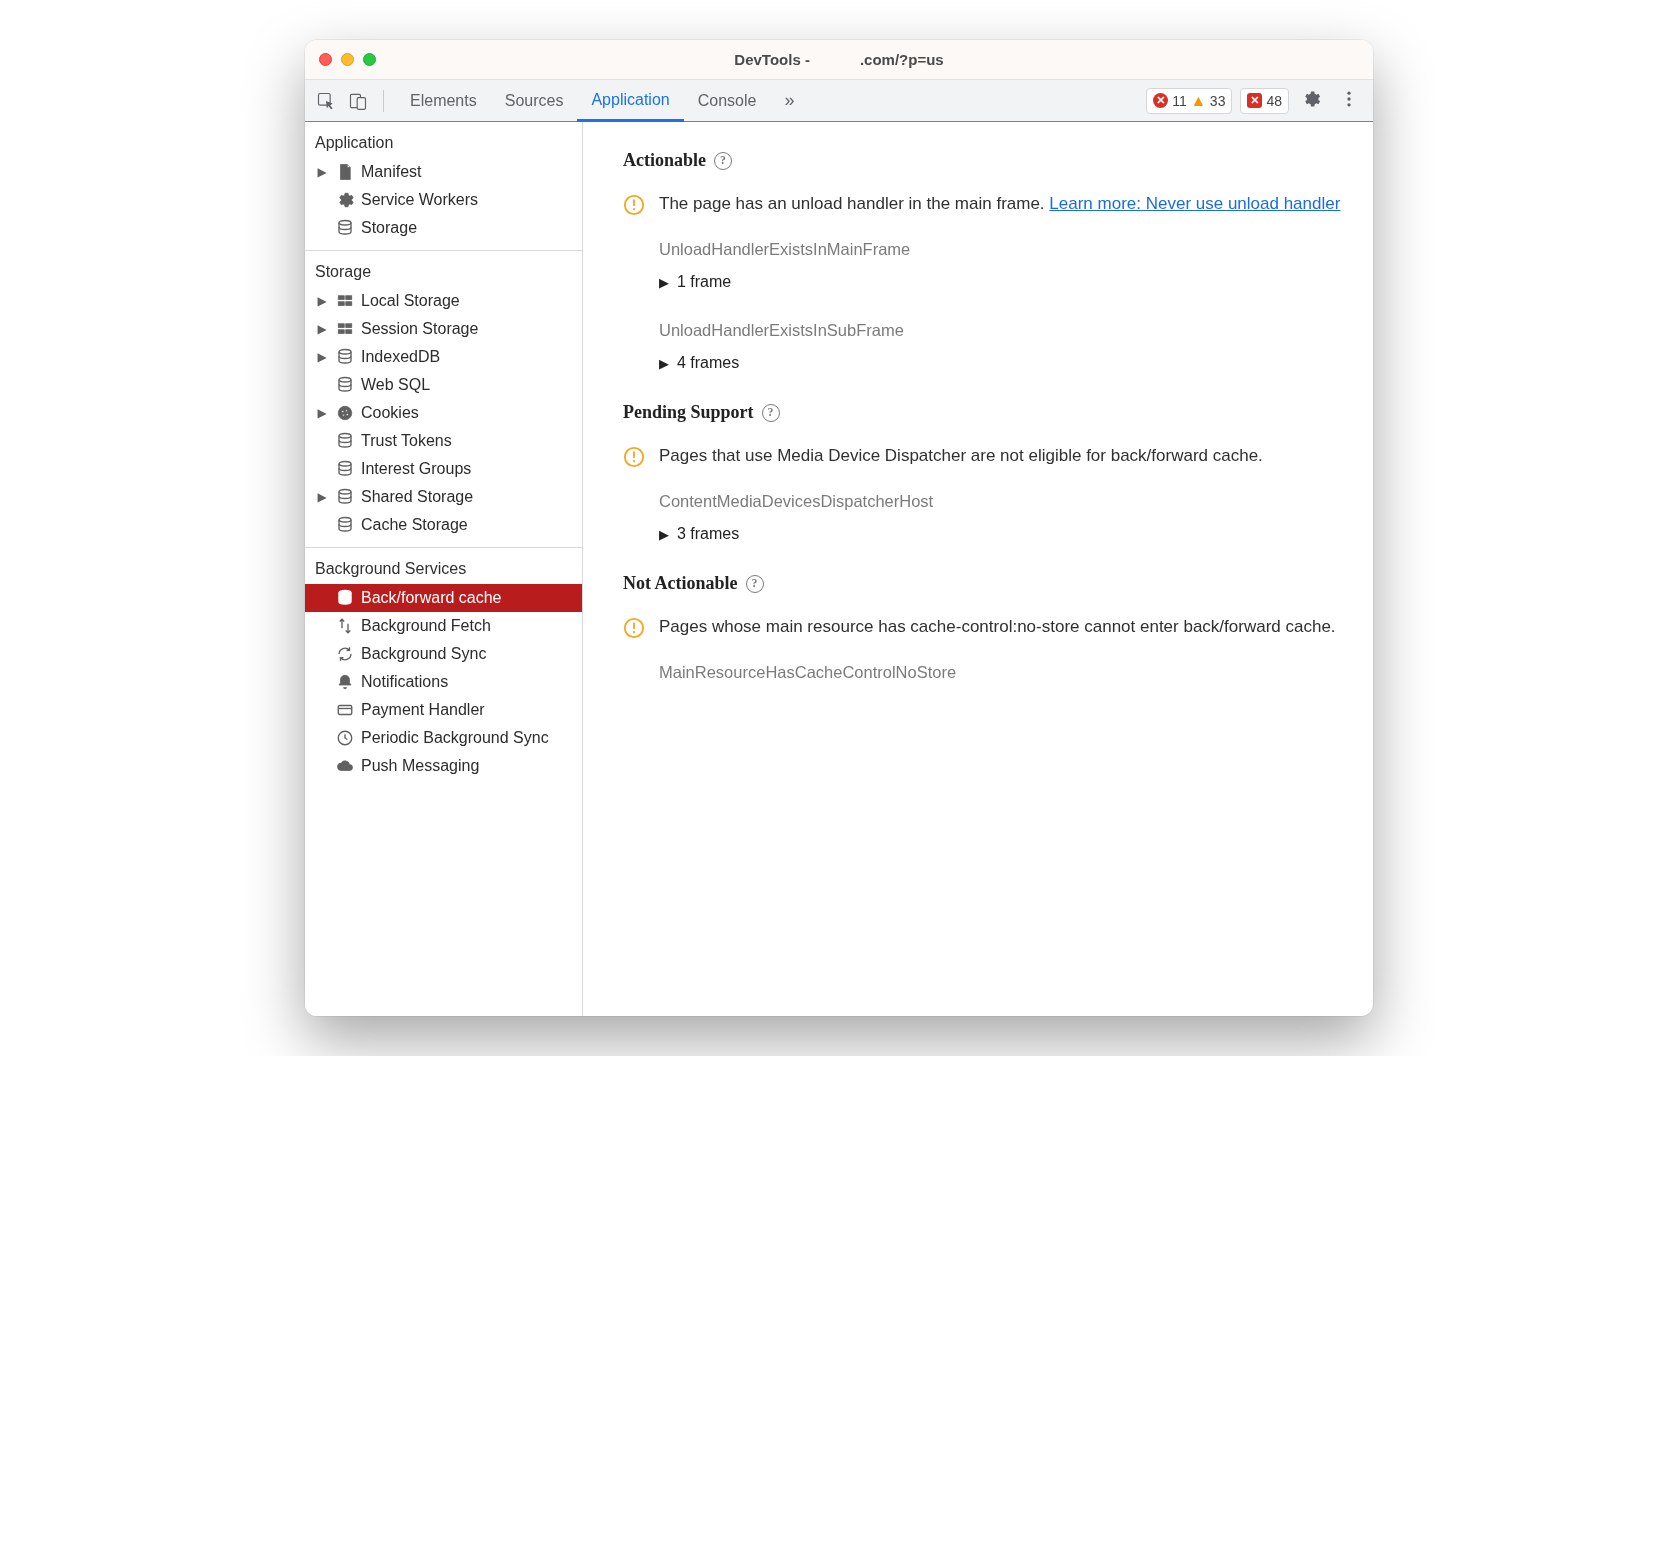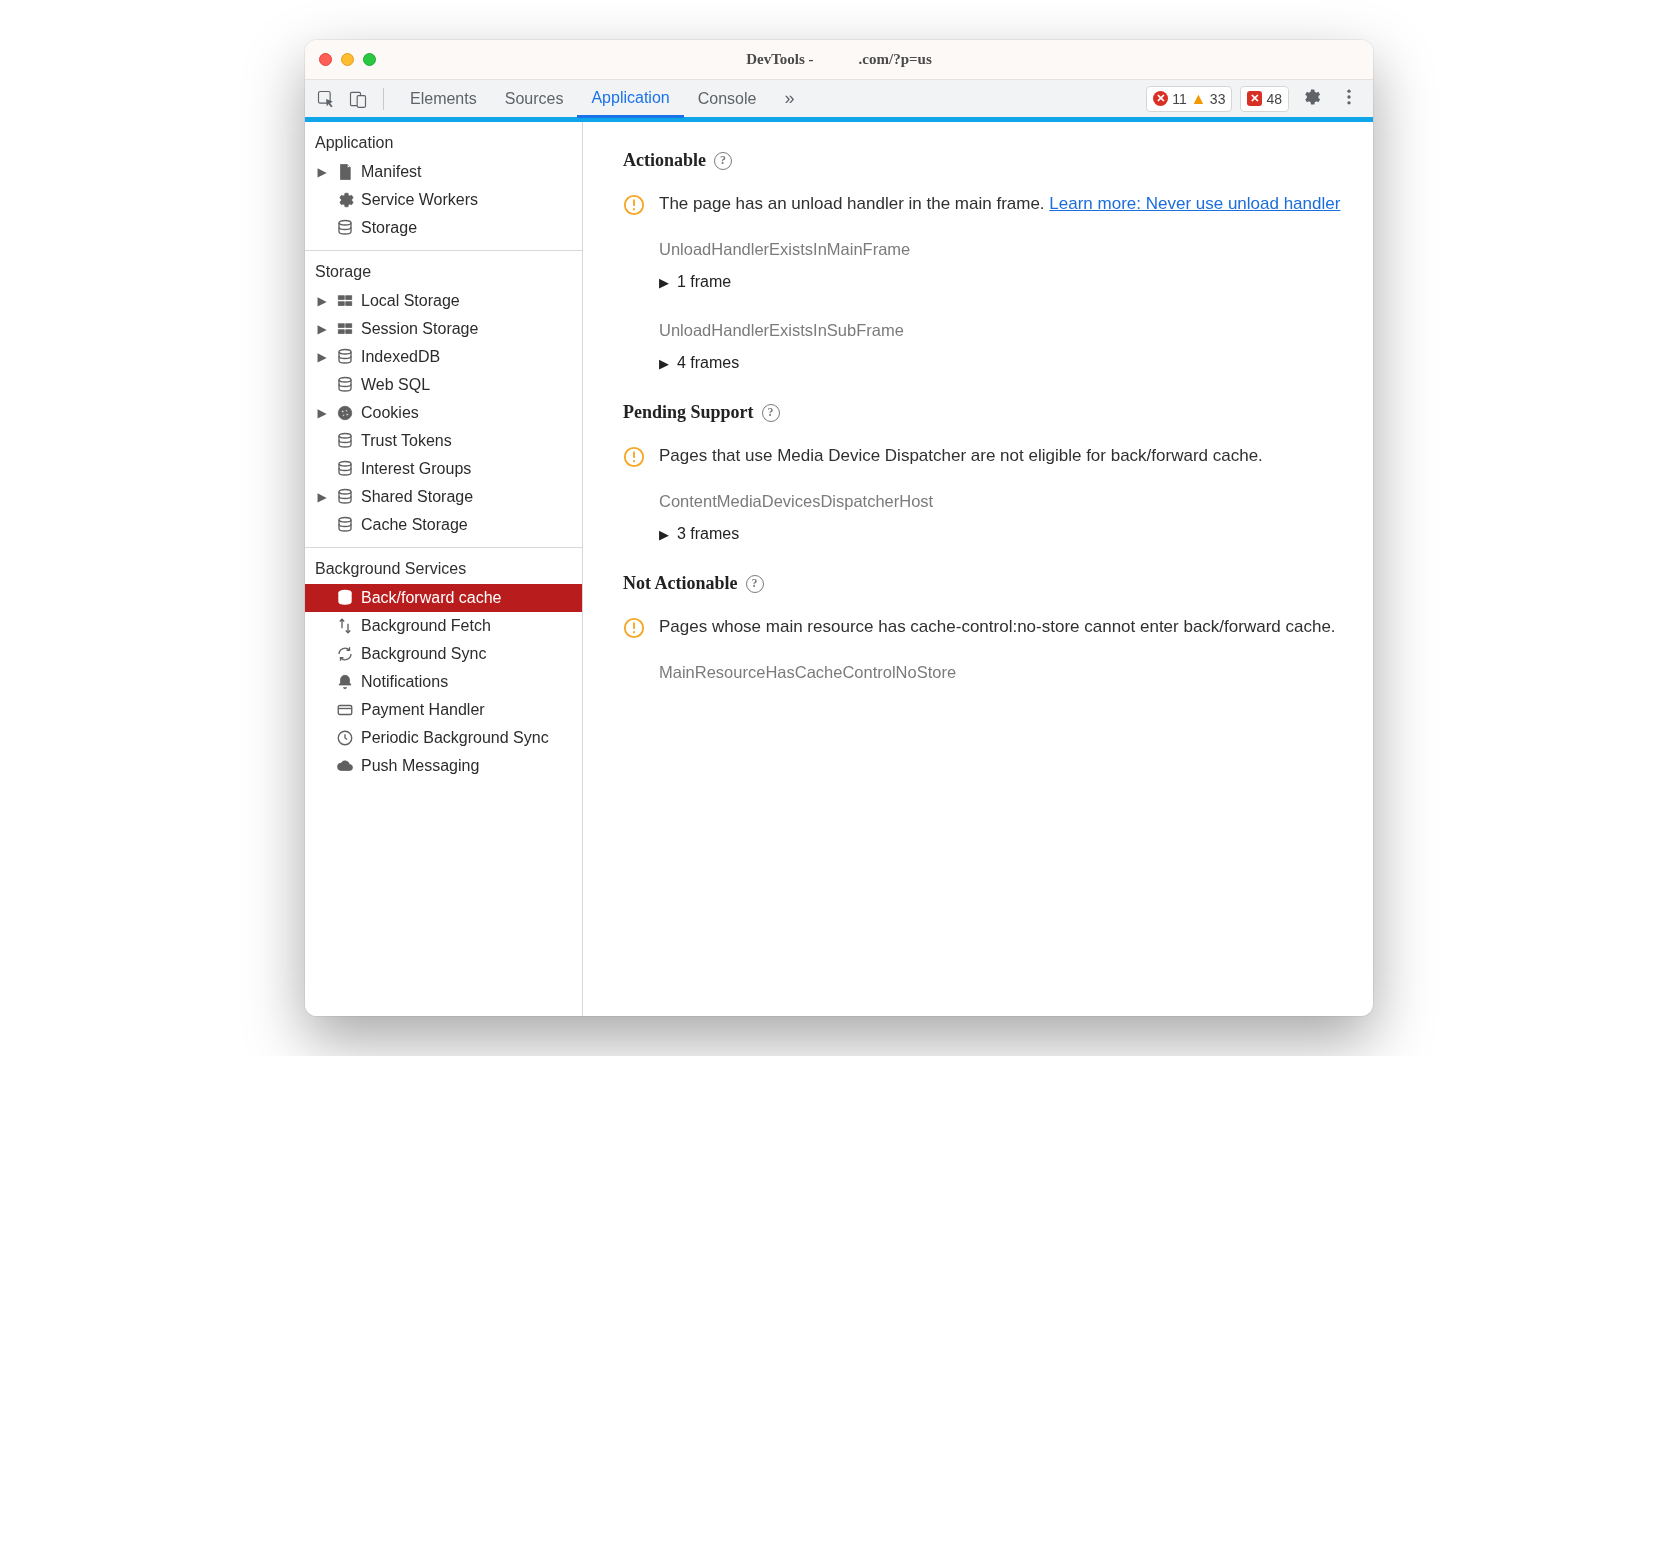--- a/index.html
+++ b/index.html
@@ -33,27 +33,26 @@
   }
   .traffic { display:flex; gap:9px; }
   .dot { width:13px; height:13px; border-radius:50%; }
   .dot.red { background:#ff5f57; border:1px solid #e14138;}
   .dot.yellow { background:#febc2e; border:1px solid #dfa023;}
   .dot.green { background:#28c840; border:1px solid #25aa37;}
   .title {
     position:absolute; left:0; right:0; text-align:center;
     font-size:15px; color:#4a4a4a; font-weight:600; pointer-events:none;
     white-space: pre;
-    font-family: Liberation Serif, serif;
   }
   
   .toolbar {
     height: 42px;
     background: #f1f3f4;
-    border-bottom: 5px solid #0ea5e9;
+    border-bottom: 1px solid #0ea5e9;
     display:flex; align-items:center;
     padding: 0 8px;
     gap: 6px;
     flex: 0 0 auto;
     font-size: 16px;
     color:#555;
   }
   .tb-ico { width:26px; height:26px; display:flex; align-items:center; justify-content:center; color:#5f6368; }
   .tb-ico svg { width:20px; height:20px; fill:none; stroke:#5f6368; stroke-width:1.4; }
   .vsep { width:1px; height:22px; background:#c9c9c9; margin:0 6px; }

